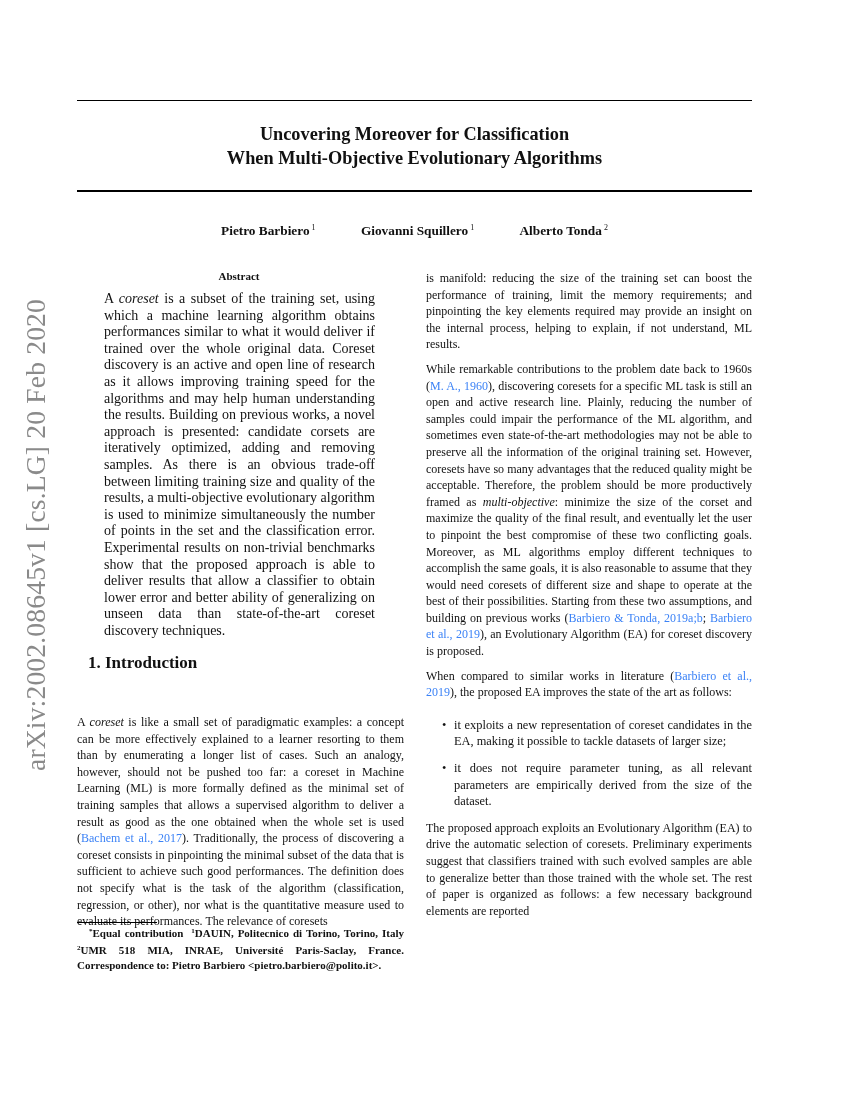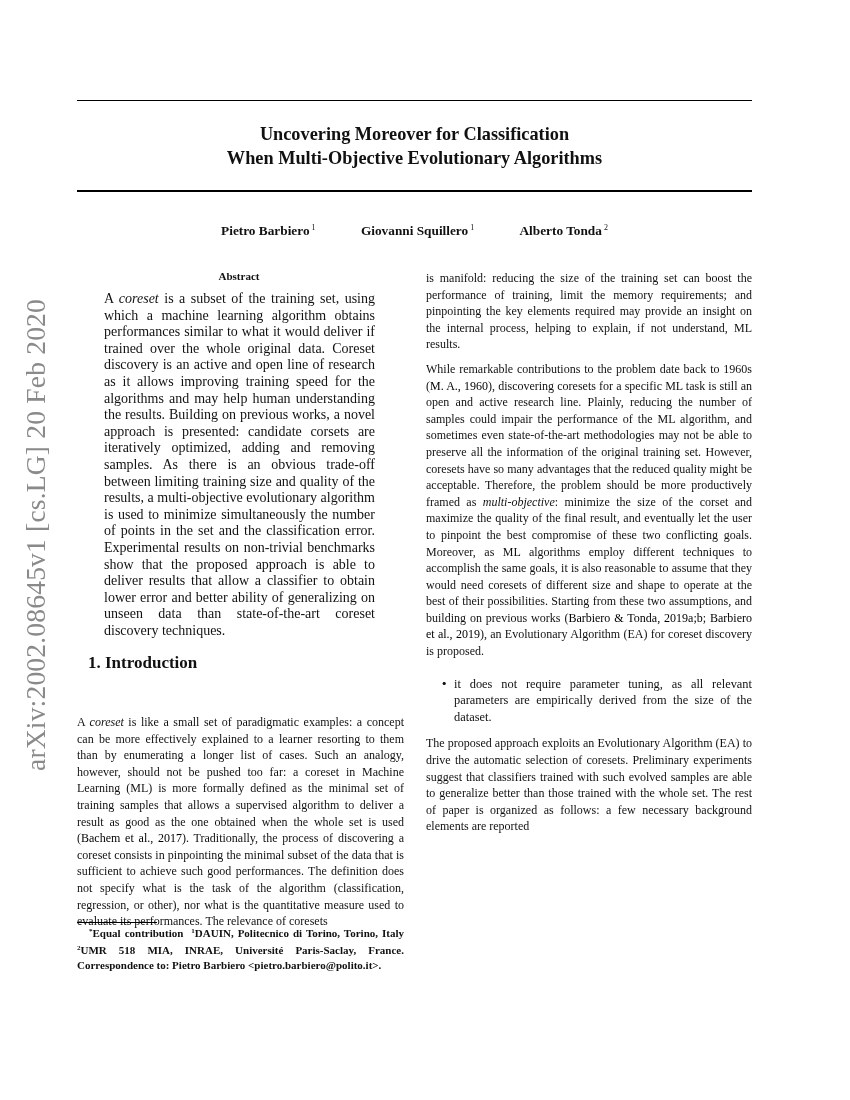--- a/index.html
+++ b/index.html
@@ -47,21 +47,21 @@
   }
   .intro-body { top: 682px; margin-top: 32px; }
 
   .footnote-rule { position: absolute; left: 77px; top: 922px; width: 80px; height: 1px; background: #000; }
   .footnote {
     position: absolute; left: 77px; top: 924px; width: 327px;
     font-size: 11px; line-height: 15px; text-align: justify; font-weight: bold;
   }
   .footnote sup { font-size: 7px; vertical-align: 4px; }
 
-  .link { color: #000000; }
+  .link { color: #3b82f6; }
   em { font-style: italic; }
 
   .bullets { list-style: none; margin: 0; padding: 0; }
   .bullets li {
     position: relative; padding-left: 28px; font-size: 12.4px; line-height: 16.6px;
     text-align: justify; margin-bottom: 10px;
   }
   .bullets li .bullet { position: absolute; left: 16px; top: 0; }
 </style>
 </head>
@@ -92,20 +92,21 @@
 </div>
 
 <div class="footnote-rule"></div>
 <p class="footnote" style="margin:0; text-indent: 12px;"><sup>*</sup><span>Equal contribution</span>&nbsp;&nbsp;<sup>1</sup><span>DAUIN, Politecnico di Torino, Torino, Italy</span> <sup>2</sup><span>UMR 518 MIA, INRAE, Université Paris-Saclay, France.</span> <span>Correspondence to: Pietro Barbiero &lt;pietro.barbiero@polito.it&gt;.</span></p>
 
 <div class="col-right" style="top: 270px;">
   <p class="para">is manifold: reducing the size of the training set can boost the performance of training, limit the memory requirements; and pinpointing the key elements required may provide an insight on the internal process, helping to explain, if not understand, ML results.</p>
 
   <p class="para" style="margin-top: 8px;"><span>While remarkable contributions to the problem date back to 1960s (</span><span class="link">M. A., 1960</span><span>), discovering coresets for a specific ML task is still an open and active research line. Plainly, reducing the number of samples could impair the performance of the ML algorithm, and sometimes even state-of-the-art methodologies may not be able to preserve all the information of the original training set. However, coresets have so many advantages that the reduced quality might be acceptable. Therefore, the problem should be more productively framed as </span><em>multi-objective</em><span>: minimize the size of the corset and maximize the quality of the final result, and eventually let the user to pinpoint the best compromise of these two conflicting goals.  Moreover, as ML algorithms employ different techniques to accomplish the same goals, it is also reasonable to assume that they would need coresets of different size and shape to operate at the best of their possibilities. Starting from these two assumptions, and building on previous works (</span><span class="link">Barbiero &amp; Tonda, 2019a;b</span><span>; </span><span class="link">Barbiero et al., 2019</span><span>), an Evolutionary Algorithm (EA) for coreset discovery is proposed.</span></p>
 
+  <p class="para" style="margin-top: 8px;"><span>When compared to similar works in literature (</span><span class="link">Barbiero et al., 2019</span><span>), the proposed EA improves the state of the art as follows:</span></p>
 
   <ul class="bullets" style="margin-top: 16px;">
-    <li><span class="bullet">•</span></li>
+    <li><span class="bullet">•</span><span>it exploits a new representation of coreset candidates in the EA, making it possible to tackle datasets of larger size;</span></li>
     <li><span class="bullet">•</span><span>it does not require parameter tuning, as all relevant parameters are empirically derived from the size of the dataset.</span></li>
   </ul>
 
   <p class="para" style="margin-top: 5px;">The proposed approach exploits an Evolutionary Algorithm (EA) to drive the automatic selection of coresets. Preliminary experiments suggest that classifiers trained with such evolved samples are able to generalize better than those trained with the whole set. The rest of paper is organized as follows: a few necessary background elements are reported</p>
 </div>
 
 </body></html>

